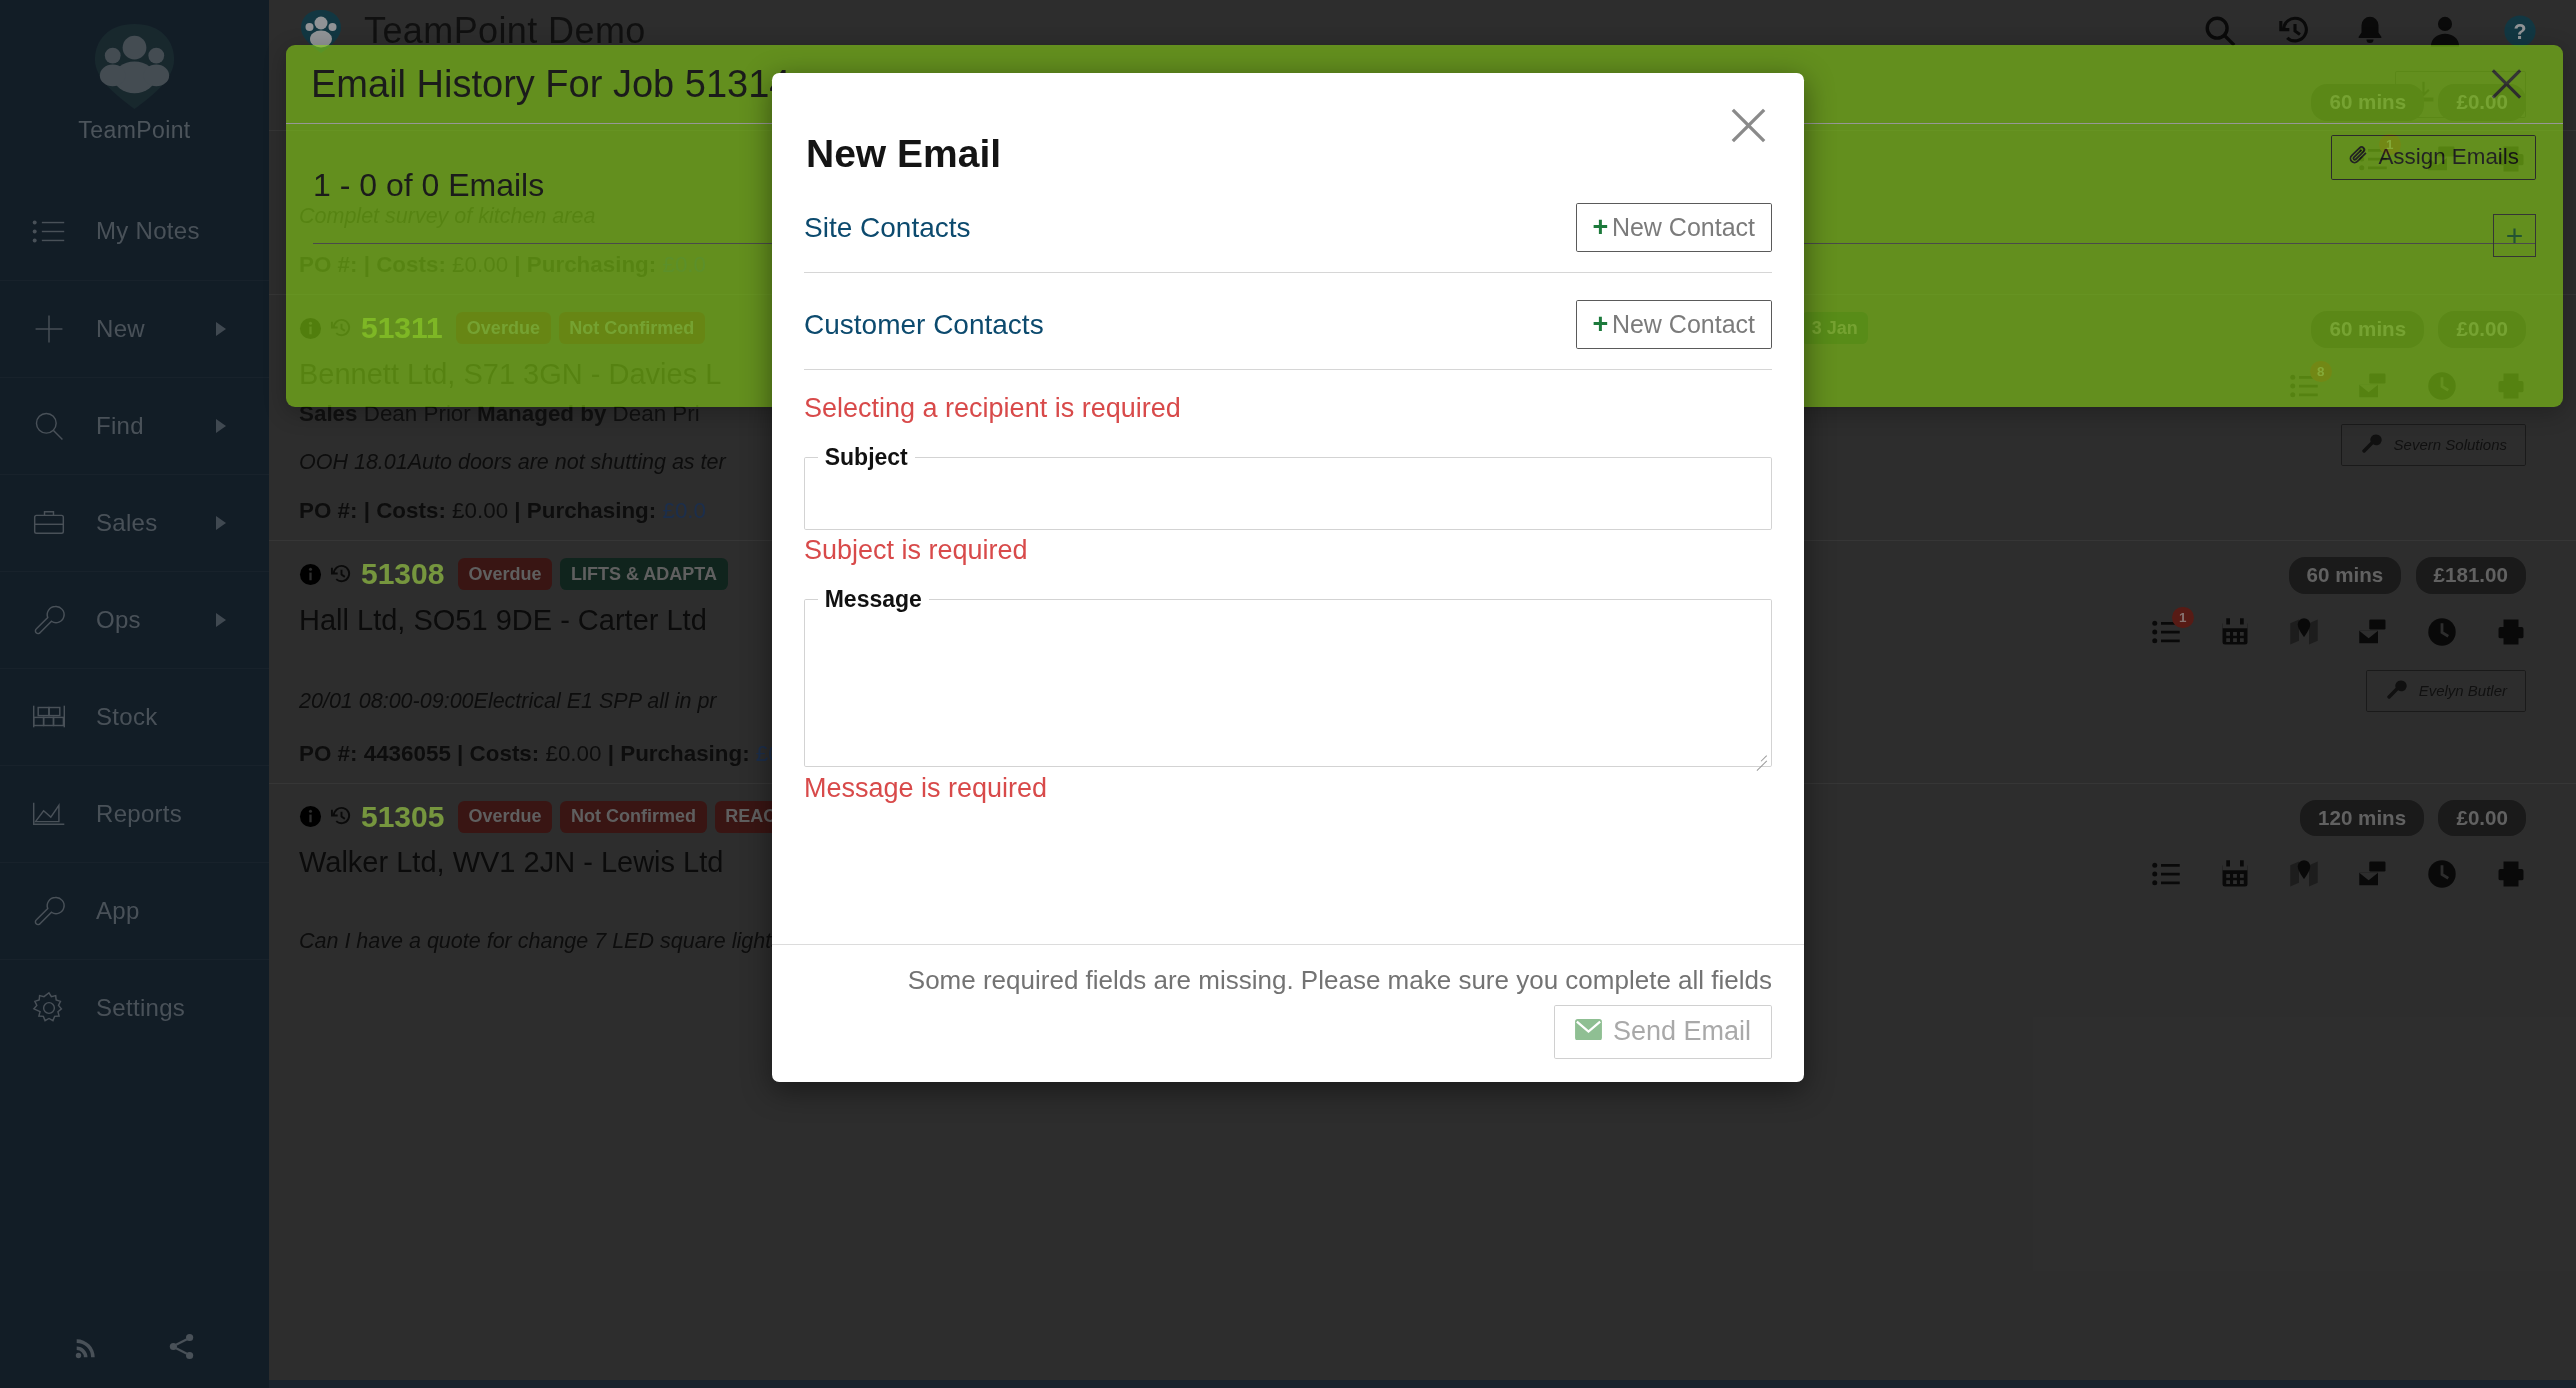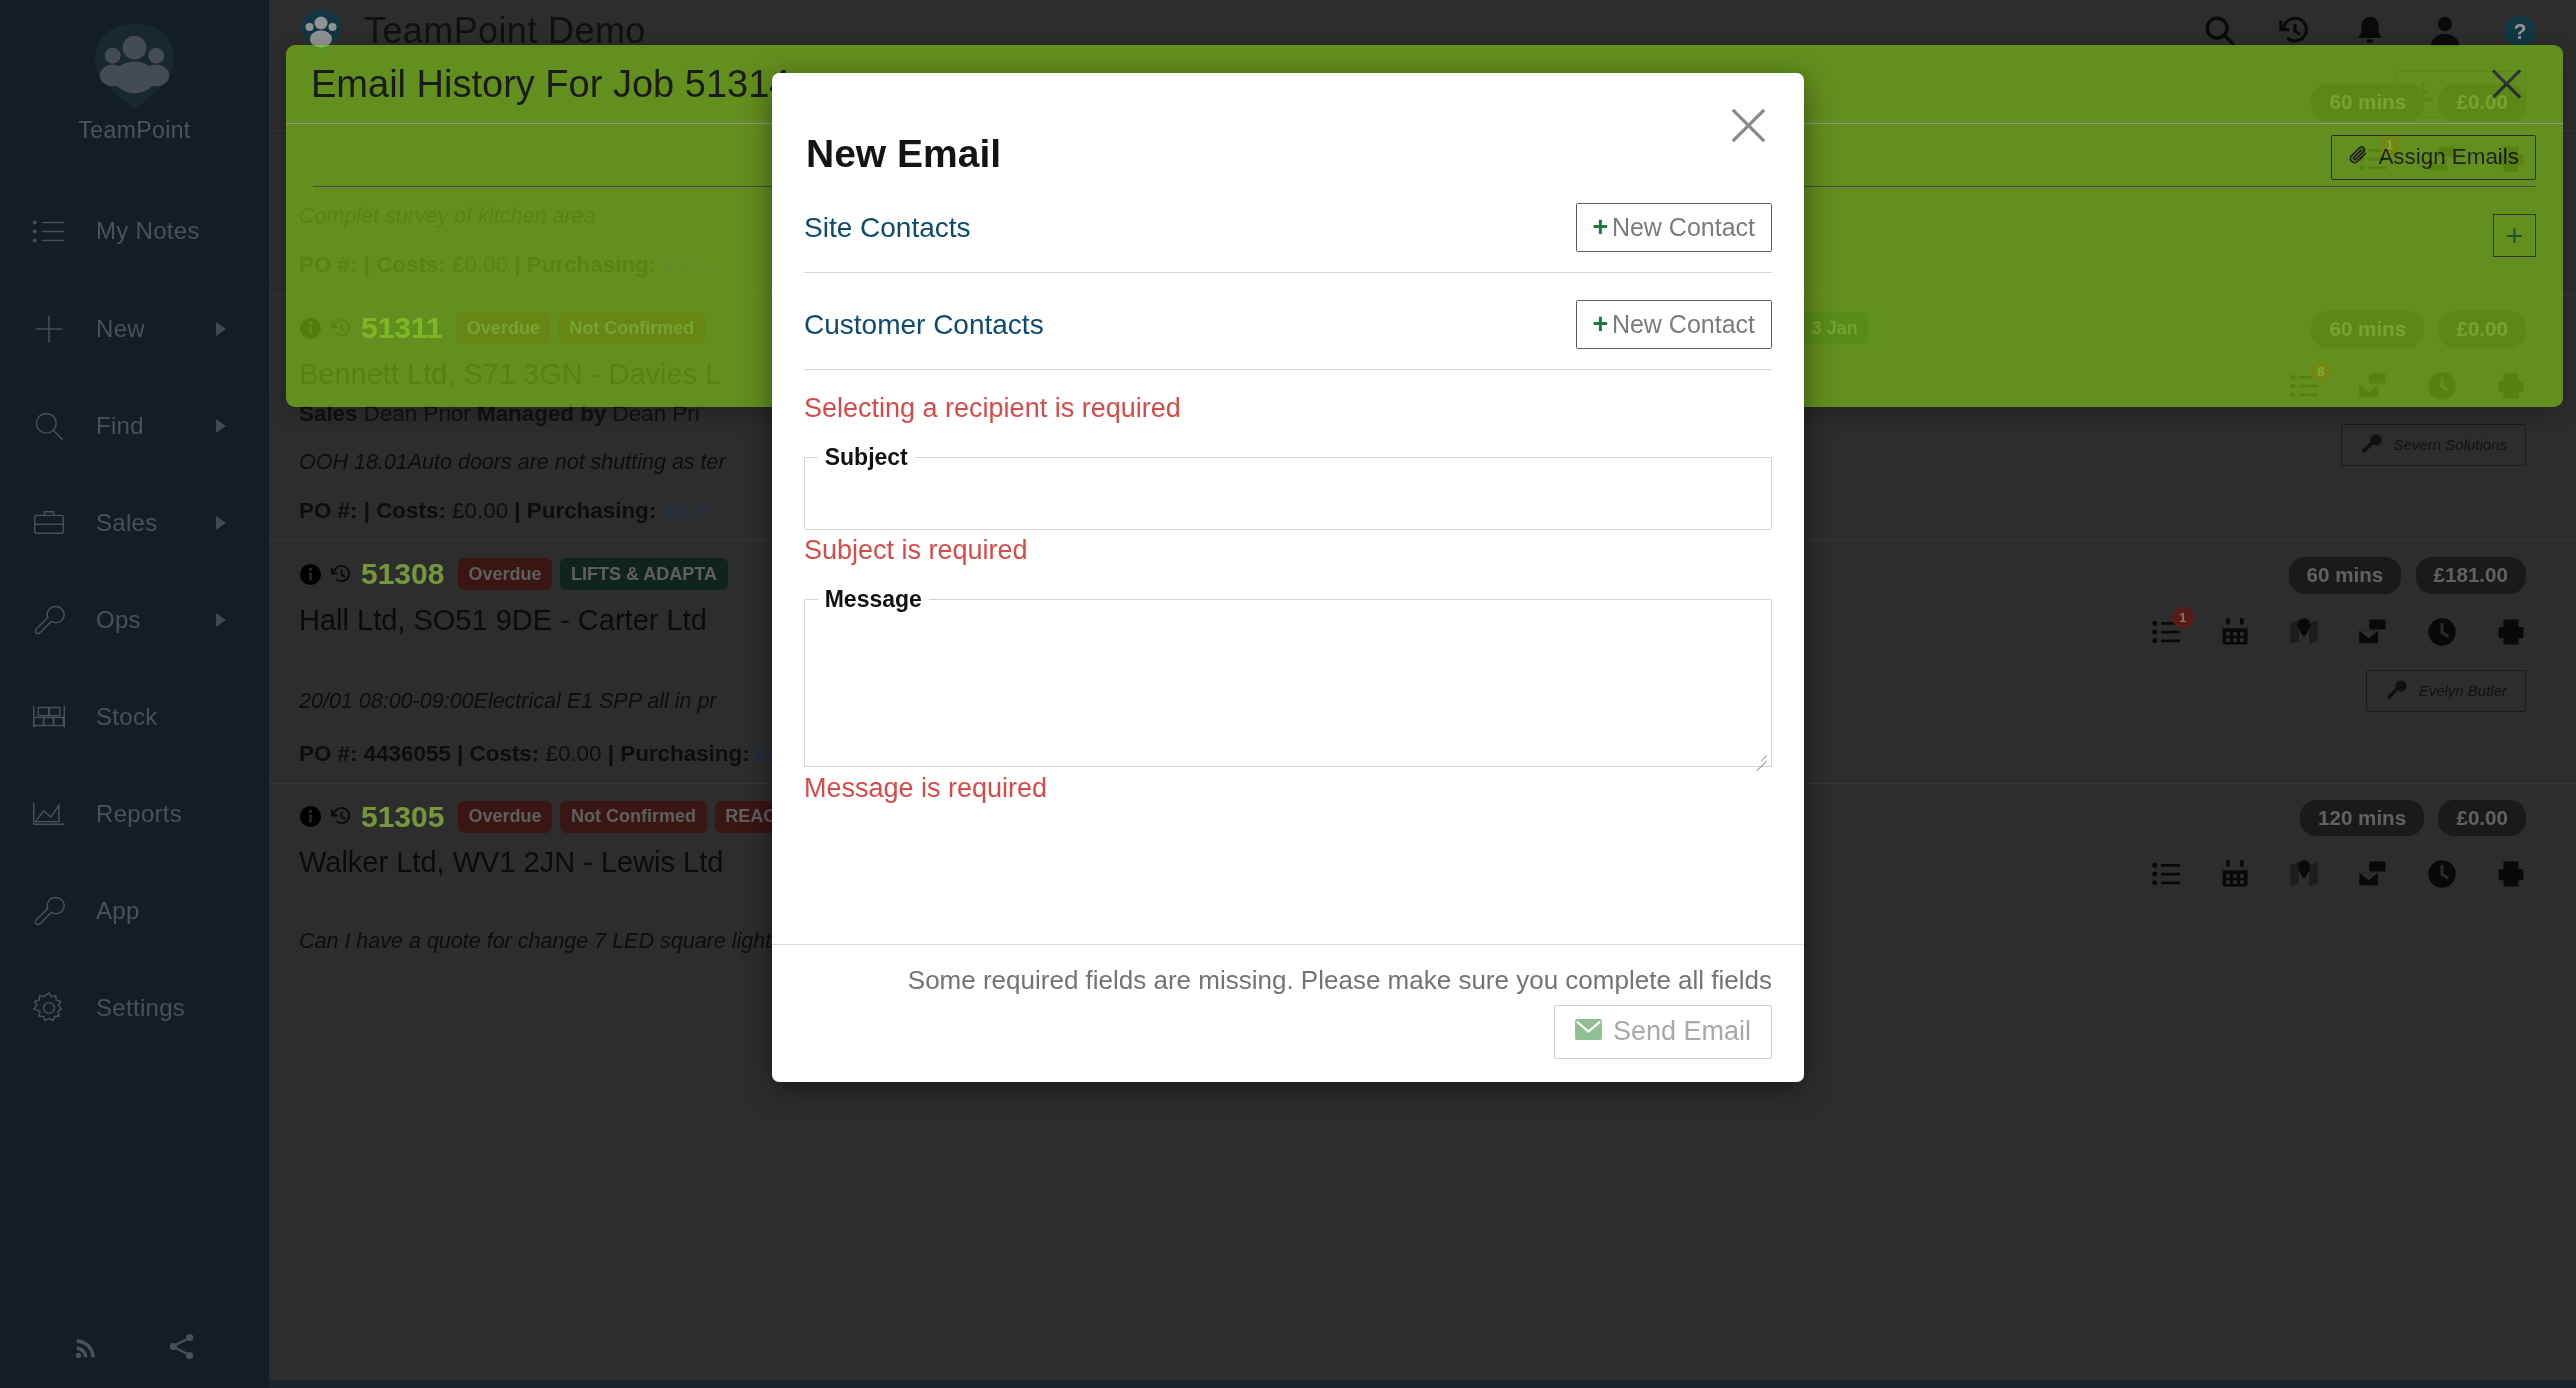--- a/index.html
+++ b/index.html
@@ -764,20 +764,21 @@
     </div>
     <div class="hist-body">
       <button class="btn-outline hist-assign" style="position:absolute;">
         <span>
           <svg width="21.5" height="21.5" viewBox="0 0 24 24" fill="none" stroke="#1e1e1e" stroke-width="2">
               <path d="M20 10 L10.5 19.5a4.5 4.5 0 0 1-6.4-6.4L13 4.2a3 3 0 0 1 4.3 4.3L8.5 17.3a1.6 1.6 0 0 1-2.2-2.2L15 6.5"></path>
             </svg>
         </span>
         <span>Assign Emails</span>
       </button>
+      <div class="hist-count">1 - 0 of 0 Emails</div>
       <button class="hist-plus">+</button>
       <hr class="hist-sep">
     </div>
   </div>
 
   <div class="email-modal">
     <span class="em-close">
       <svg viewBox="0 0 24 24" fill="none" stroke="currentColor" stroke-width="1.7">
           <line x1="4" y1="4" x2="20" y2="20"></line>
           <line x1="20" y1="4" x2="4" y2="20"></line>

